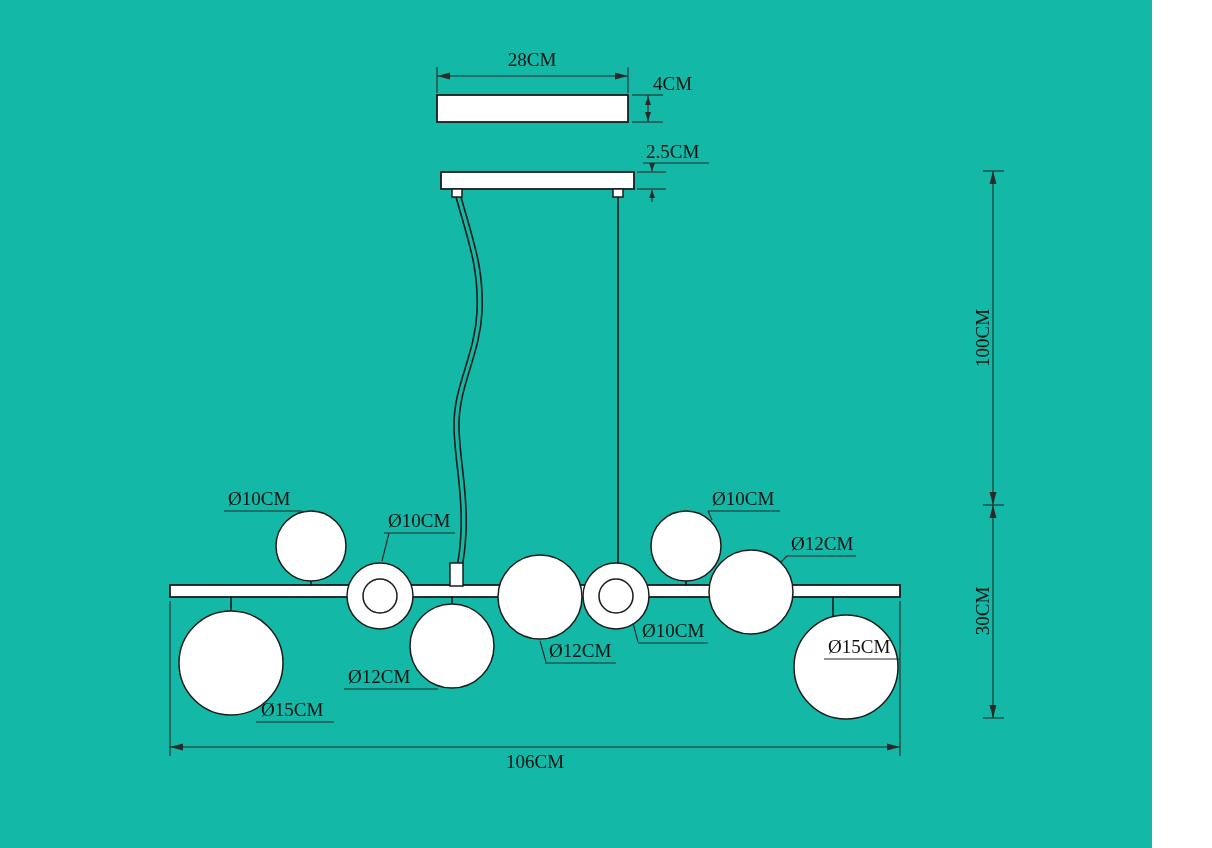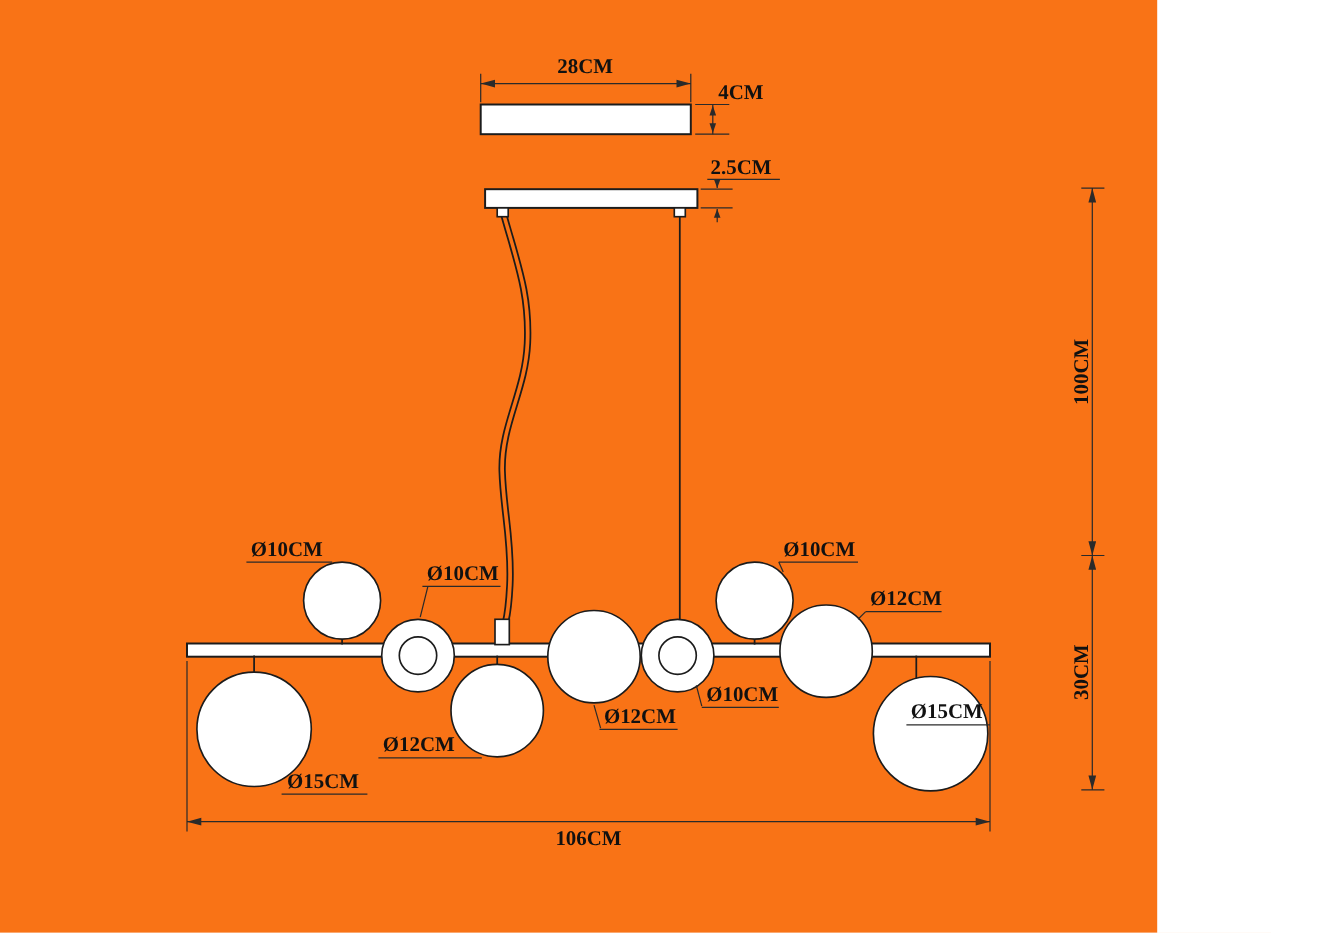--- a/index.html
+++ b/index.html
@@ -1,16 +1,16 @@
 <!DOCTYPE html>
 <html><head>
 <meta charset="utf-8">
 <style>
   html,body{margin:0;padding:0;background:#ffffff;}
-  .stage{width:1052px;height:848px;background:#f97316;position:relative;overflow:hidden;font-weight:bold;}
+  .stage{width:1152px;height:848px;background:#14b8a6;position:relative;overflow:hidden;}
   svg{display:block;}
   .outline{fill:#ffffff;stroke:#1c1c1c;stroke-width:1.8;}
   .outline-thin{fill:#ffffff;stroke:#1c1c1c;stroke-width:1.5;}
   .wire{fill:none;stroke:#1c1c1c;stroke-width:1.6;}
   .dim{stroke:#2a2a2a;stroke-width:1.1;fill:none;}
   .arw{fill:#2a2a2a;stroke:none;}
   .shelf{stroke:#2a2a2a;stroke-width:1.1;}
   text{font-family:"Liberation Serif","DejaVu Serif",serif;font-size:19px;fill:#111111;}
 </style>
 </head>

